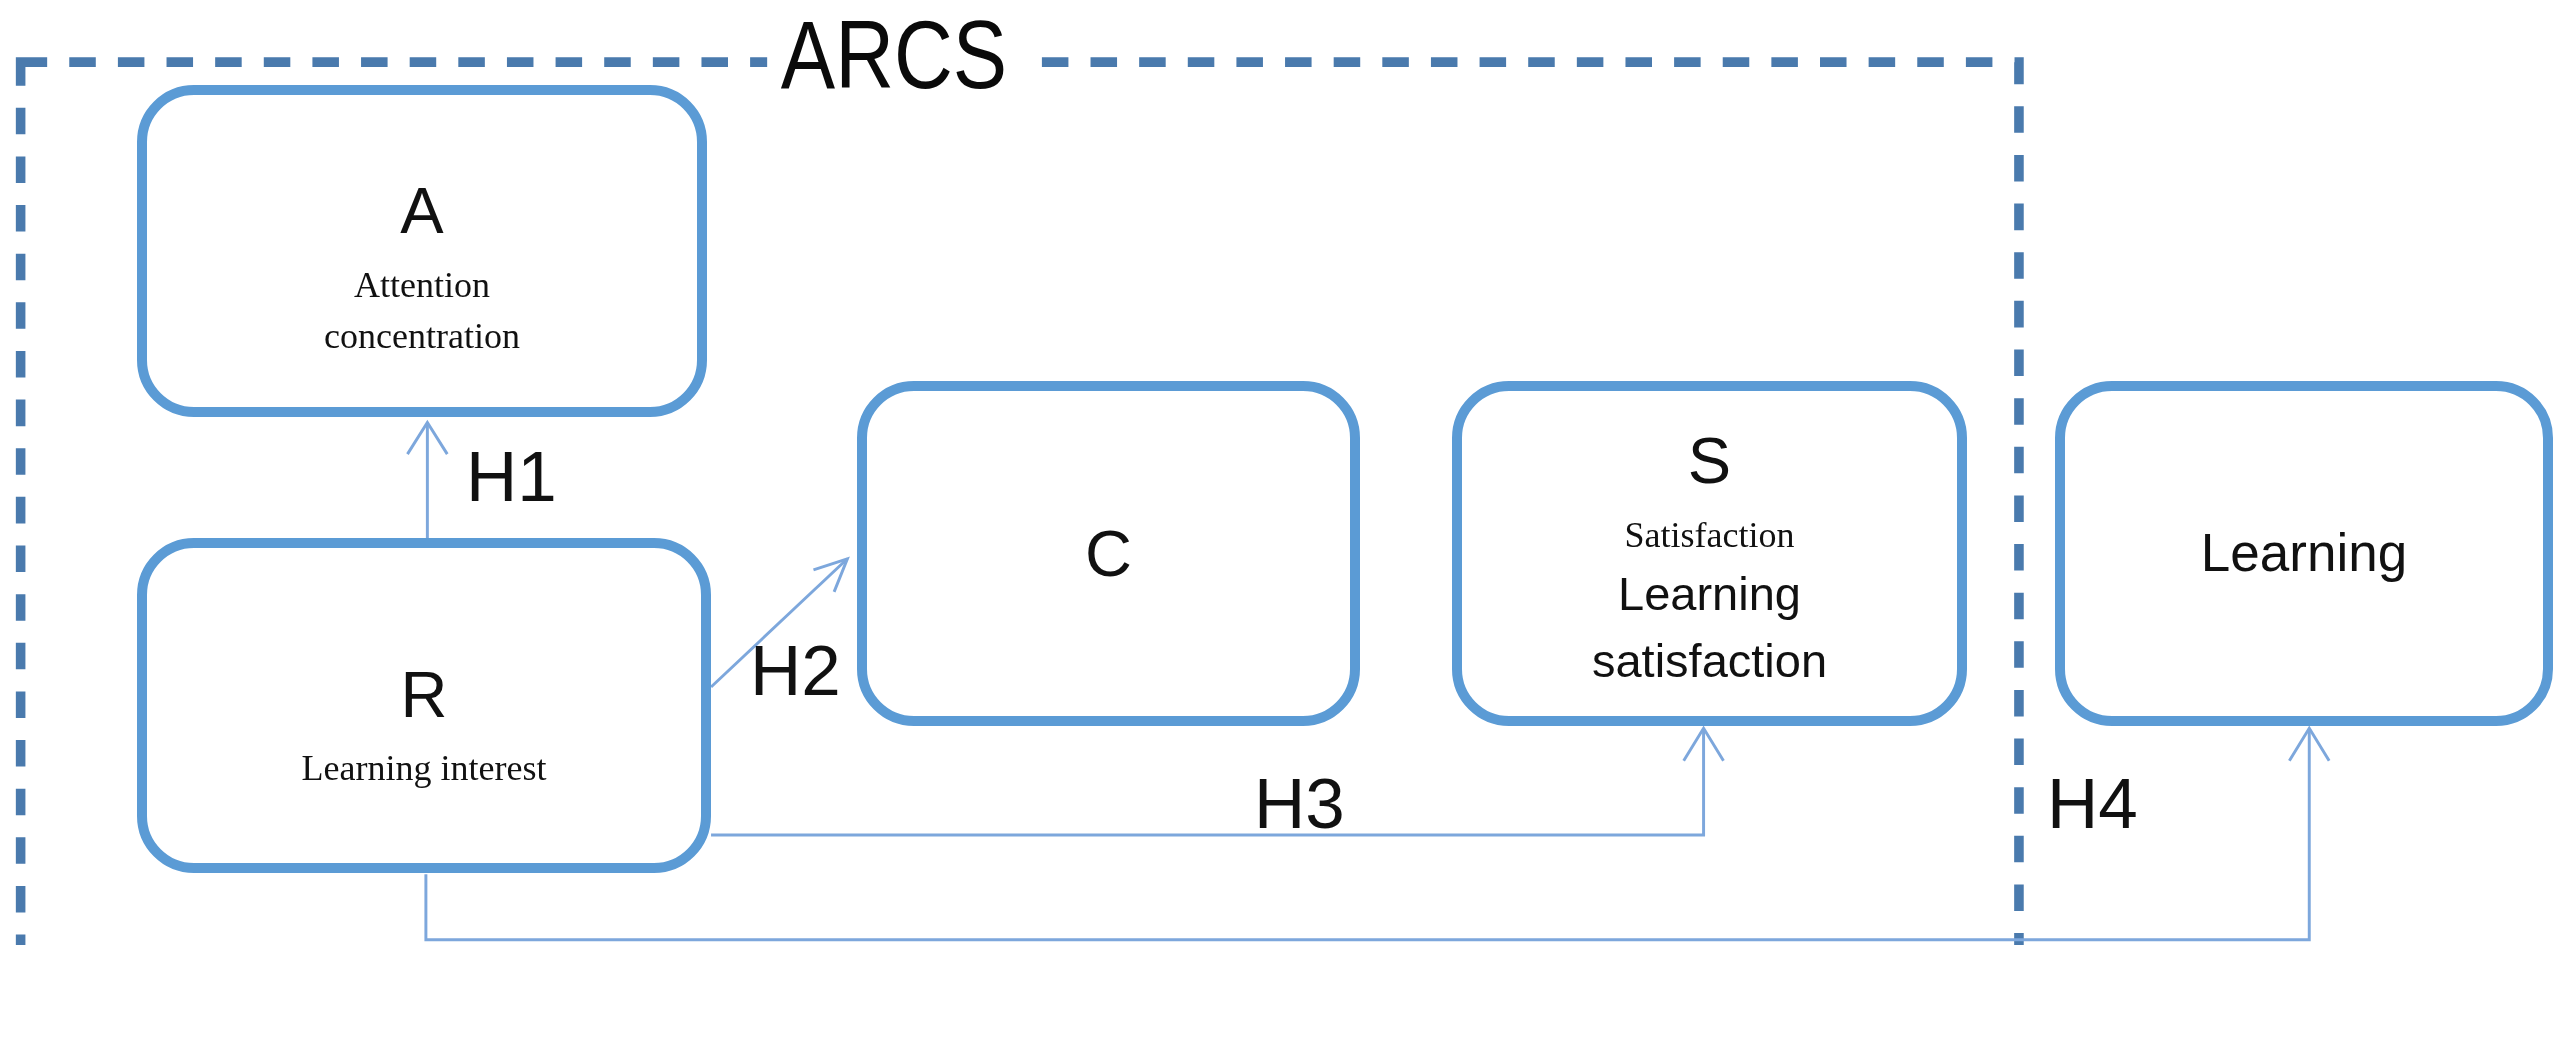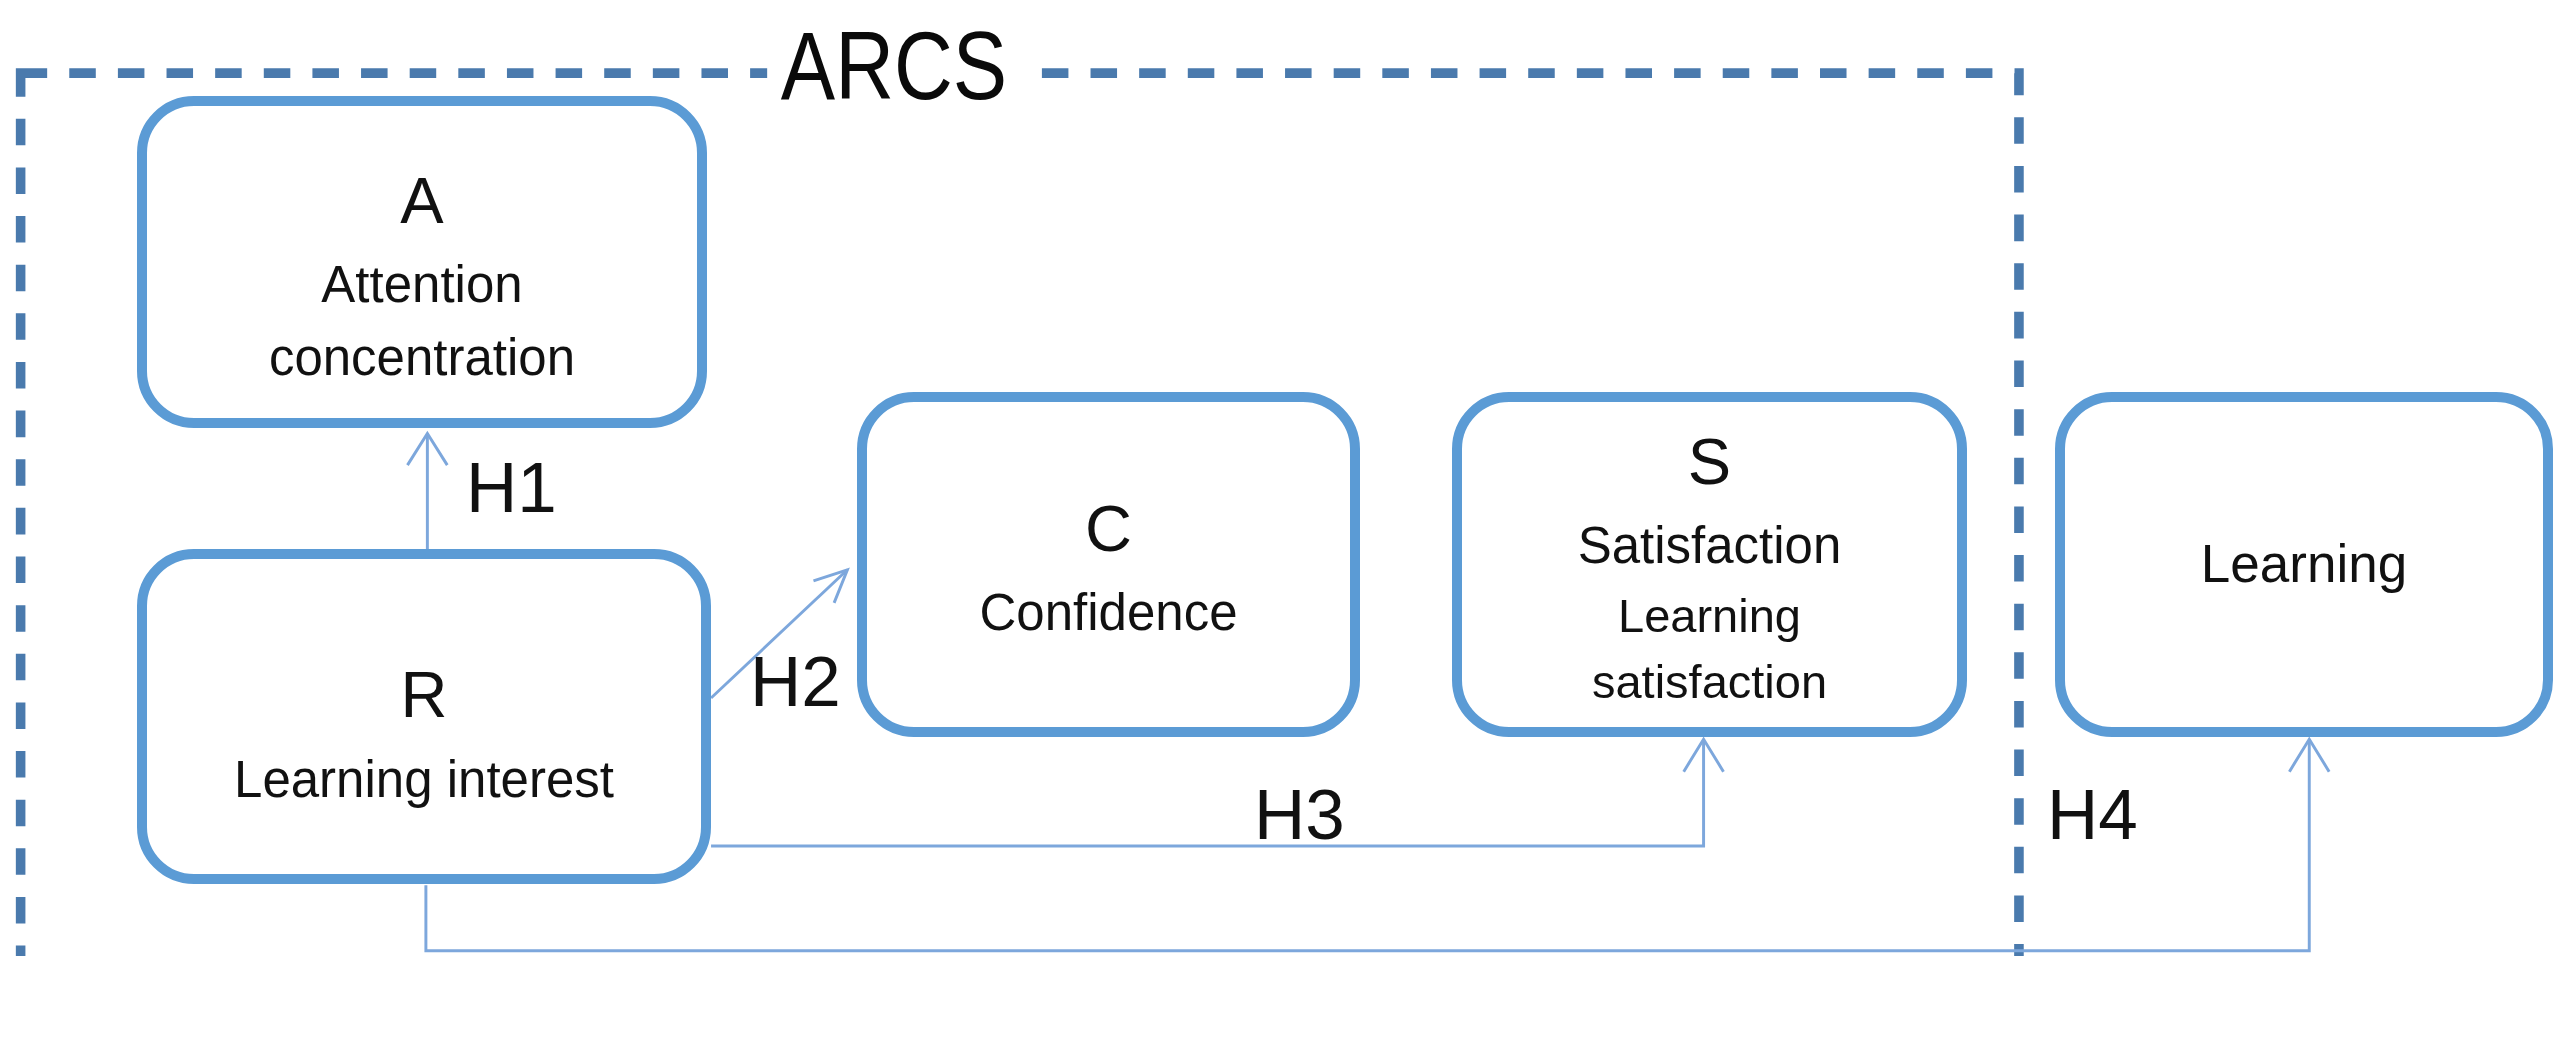--- a/index.html
+++ b/index.html
@@ -4,21 +4,20 @@
 <style>
   html, body { margin: 0; padding: 0; background: #ffffff; }
   #canvas {
     position: relative;
     width: 2576px;
     height: 945px;
     background: #ffffff;
     font-family: "Liberation Sans", sans-serif;
     color: #111111;
     overflow: hidden;
-    margin-top: 11px;
   }
   #connector-layer {
     position: absolute;
     left: 0; top: 0;
     z-index: 1;
   }
   .node {
     position: absolute;
     z-index: 2;
     box-sizing: border-box;
@@ -26,21 +25,21 @@
     border-radius: 57px;
     background: #ffffff;
     display: flex;
     flex-direction: column;
     align-items: center;
     justify-content: center;
     text-align: center;
     line-height: 1.38;
   }
   .node .letter   { font-size: 65px;  line-height: 1.5; }
-  .node .line-main{ font-size: 51px;  line-height: 1.42; }
+  .node .line-main{ font-size: 36px;  line-height: 1.42; font-family: Liberation Serif, serif; }
   .node .line-sub { font-size: 47px;  line-height: 1.42; }
   .node .line-big { font-size: 53px;  line-height: 1.55; }
   .hlabel {
     position: absolute;
     z-index: 2;
     font-size: 71px;
     line-height: 1;
     color: #111111;
   }
   #diagram-title {
@@ -99,21 +98,20 @@
     <div class="line-main">concentration</div>
   </div>
 
   <div class="node" style="left:137px; top:538px; width:574px; height:335px; padding-top:29.5px;">
     <div class="letter">R</div>
     <div class="line-main">Learning interest</div>
   </div>
 
   <div class="node" style="left:857px; top:381px; width:503px; height:345px;">
     <div class="letter">C</div>
-    <div class="line-main">Confidence</div>
   </div>
 
   <div class="node" style="left:1452px; top:381px; width:515px; height:345px;">
     <div class="letter">S</div>
     <div class="line-main">Satisfaction</div>
     <div class="line-sub">Learning</div>
     <div class="line-sub">satisfaction</div>
   </div>
 
   <div class="node" style="left:2055px; top:381px; width:498px; height:345px;">

